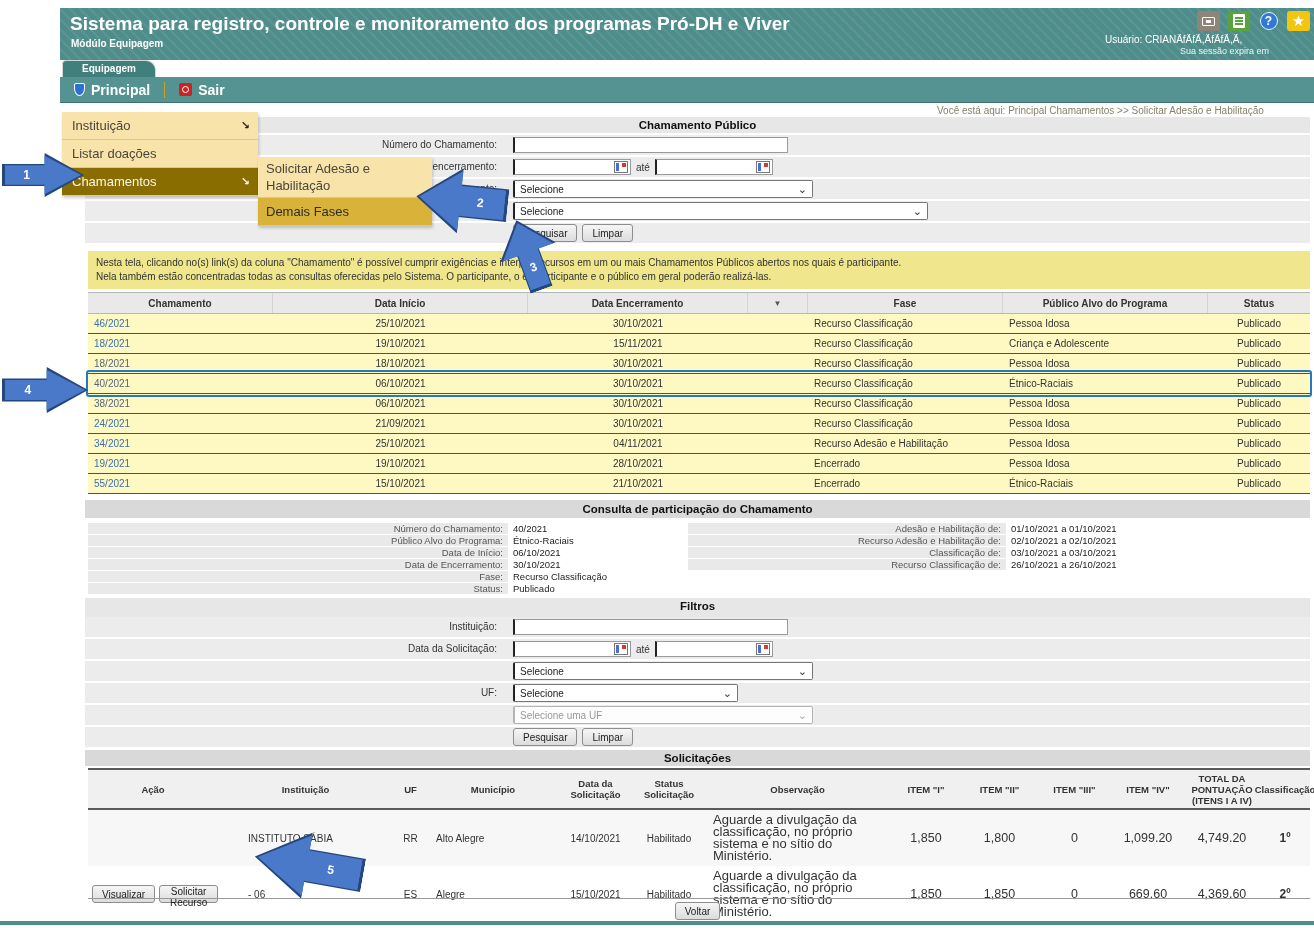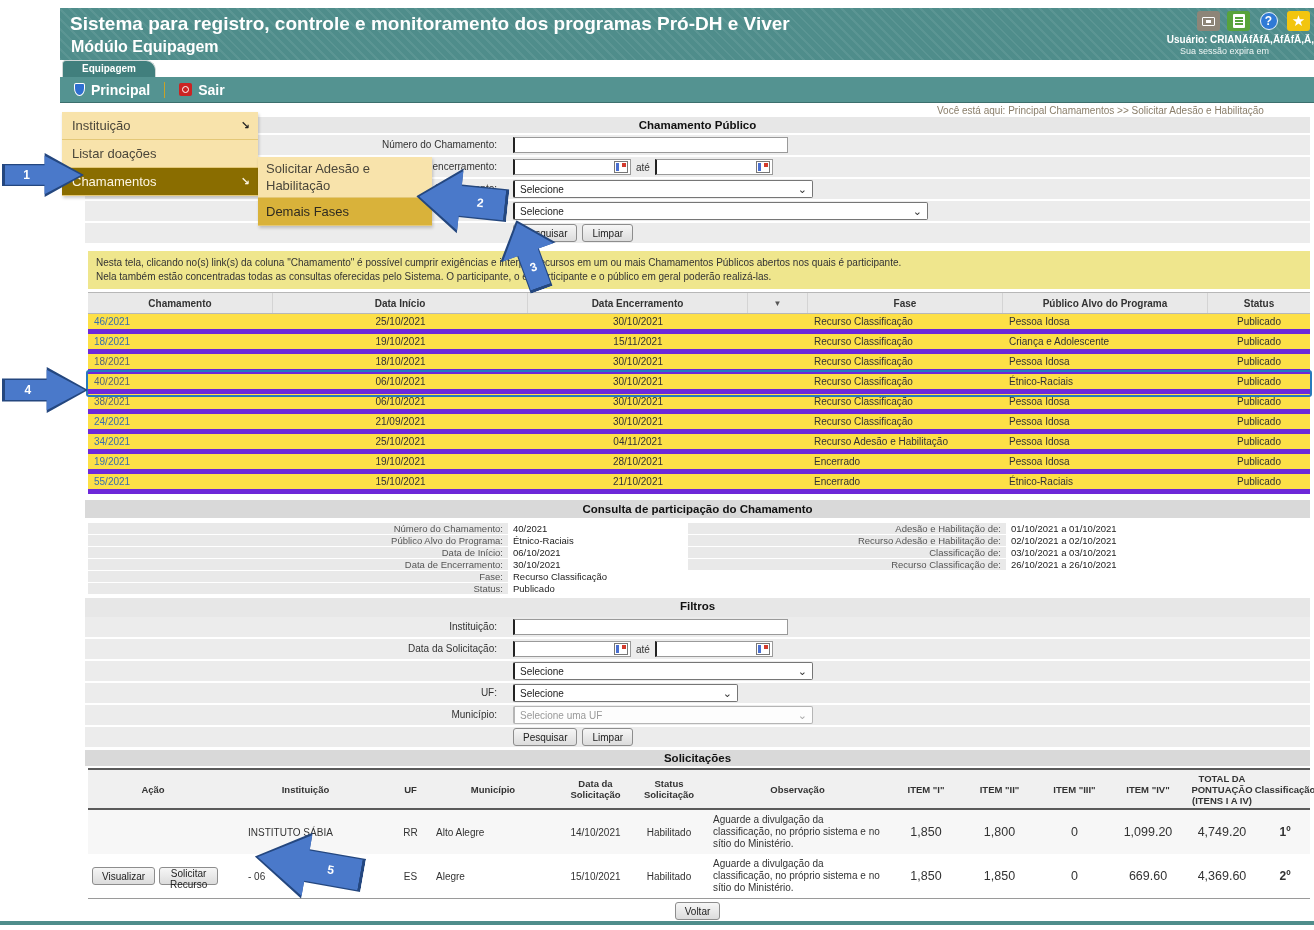--- a/index.html
+++ b/index.html
@@ -11,33 +11,33 @@
     color: #333;
     overflow: hidden;
   }
   
   #hdr {
     position:absolute; left:60px; top:8px; width:1254px; height:52px;
     background:#4f8d8b;
     background-image:repeating-linear-gradient(45deg, rgba(255,255,255,0.07) 0 2px, transparent 2px 7px);
   }
   #hdr-title { position:absolute; left:10px; top:5px; color:#fff; font-size:19px; font-weight:bold; }
-  #hdr-sub   { position:absolute; left:11px; top:30px; color:#fff; font-size:16px; font-weight:bold; }
+  #hdr-sub   { position:absolute; left:11px; top:30px; color:#fff; font-size:10px; font-weight:bold; }
   #hdr-icons { position:absolute; right:4px; top:3px; display:flex; gap:7px; }
   .hicon { width:23px; height:20px; border-radius:3px; display:flex; align-items:center; justify-content:center; }
   .hicon-modules { background:#8d8578; }
   .hicon-modules .win { width:13px; height:9px; border:1.5px solid #fff; border-radius:1px; position:relative; }
   .hicon-modules .win::after { content:""; position:absolute; left:3px; top:2px; width:5px; height:3px; background:#fff; }
   .hicon-manual { background:#58a33b; }
   .hicon-manual .book { width:12px; height:14px; background:#fff; border-radius:1px; position:relative; }
   .hicon-manual .book::after { content:""; position:absolute; left:2px; top:3px; width:8px; height:1.5px; background:#58a33b; box-shadow:0 3px 0 #58a33b, 0 6px 0 #58a33b; }
   .hicon-help { background:transparent; }
   .hicon-help .qcirc { width:18px; height:18px; border-radius:50%; background:#2f7ad6; border:1px solid #eaf2fb; color:#fff; font-size:12px; font-weight:bold; display:flex; align-items:center; justify-content:center; }
   .hicon-fav { background:#f2c50f; color:#fff; font-size:15px; }
-  #hdr-user { position:absolute; left:1045px; top:26px; width:209px; overflow:hidden; white-space:nowrap; color:#fff; font-size:10px; font-weight:bold; text-align:right; }
+  #hdr-user { position:absolute; left:1045px; top:26px; width:209px; overflow:hidden; white-space:nowrap; color:#fff; font-size:10px; font-weight:normal; text-align:left; }
   #hdr-session { position:absolute; left:1120px; top:38px; width:134px; overflow:hidden; white-space:nowrap; color:#eef5f4; font-size:9px; }
   
   #tab-equipagem {
     position:absolute; left:62px; top:60px; width:94px; height:17px;
     background:#417f7d; border:1px solid #cfd8d7; border-bottom:none;
     border-radius:4px 10px 0 0;
     color:#fff; font-size:10px; font-weight:bold; text-align:center; line-height:15px;
   }
   #menubar {
     position:absolute; left:60px; top:77px; width:1254px; height:26px;
@@ -76,21 +76,21 @@
   #submenu { position:absolute; left:258px; top:157px; width:174px; z-index:41; box-shadow:1px 2px 3px rgba(0,0,0,0.2); }
   .submenu-item { background:#f8e3ab; border-bottom:1px solid #e4c877; color:#4a463a; font-size:13px; line-height:17px; padding:3px 8px; cursor:pointer; }
   .submenu-item.active { background:#d9b23a; color:#2f2b20; padding-top:5px; padding-bottom:5px; }
   
   #banner { position:absolute; left:88px; top:251px; width:1222px; height:38px; background:#efe68d; font-size:10px; color:#333; padding:5px 8px; line-height:14px; }
   
   #chamTable { position:absolute; left:88px; top:292px; width:1222px; font-size:10px; }
   .ch-head { display:flex; height:22px; background:#e9e9e9; border-top:1px solid #b7b7b7; border-bottom:1px solid #b7b7b7; font-weight:bold; }
   .ch-head > div { display:flex; align-items:center; justify-content:center; border-right:1px solid #d4d4d4; height:100%; }
   .ch-head > div:last-child { border-right:none; }
-  .ch-row { display:flex; height:20px; background:#fde047; border-bottom:5px solid #6d28d9; align-items:center; }
+  .ch-row { display:flex; height:20px; background:#fef9c3; border-bottom:1px solid #6d28d9; align-items:center; }
   .ch-c1{width:185px;} .ch-c2{width:255px;} .ch-c3{width:220px;} .ch-c4{width:60px;}
   .ch-c5{width:195px;} .ch-c6{width:205px;} .ch-c7{width:102px;}
   .ch-row .ch-c1 { padding-left:6px; }
   .ch-row .ch-c2, .ch-row .ch-c3, .ch-row .ch-c7 { text-align:center; }
   .ch-row .ch-c5 { padding-left:6px; }
   .ch-row .ch-c6 { padding-left:6px; }
   .chlink { color:#3b6fae; text-decoration:none; cursor:pointer; }
   .chlink.visited { color:#56657a; }
   .sort-glyph { font-size:8px; color:#555; }
   #row-highlight { position:absolute; left:86px; top:370px; width:1226px; height:27px; border:2px solid #2779bd; border-radius:3px; z-index:5; pointer-events:none; }
@@ -110,21 +110,21 @@
   .st-row.alt { background:#f7f7f7; }
   .st-row > div { display:flex; align-items:center; }
   .st-c1{width:130px;} .st-c2{width:175px;} .st-c3{width:35px;} .st-c4{width:130px;}
   .st-c5{width:75px;} .st-c6{width:72px;} .st-c7{width:185px;}
   .st-c8{width:72px;} .st-c9{width:75px;} .st-c10{width:75px;} .st-c11{width:72px;}
   .st-c12{width:76px;} .st-c13{width:50px;}
   .st-row .st-c1 { padding-left:4px; gap:4px; }
   .st-row .st-c2 { padding-left:30px; }
   .st-row .st-c3, .st-row .st-c5, .st-row .st-c6 { justify-content:center; }
   .st-row .st-c4 { padding-left:8px; }
-  .st-row .st-c7 { font-size:10px; line-height:12px; padding:4px 8px; }
+  .st-row .st-c7 { font-size:13px; line-height:12px; padding:4px 8px; }
   .st-row .st-c8, .st-row .st-c9, .st-row .st-c10, .st-row .st-c11, .st-row .st-c12 { justify-content:center; font-size:12.5px; }
   .st-row .st-c13 { justify-content:center; font-size:12px; font-weight:bold; }
   #sol-bottom { position:absolute; left:88px; top:898px; width:1222px; border-top:1px solid #9a9a9a; }
   
   #voltar-row { position:absolute; left:85px; top:900px; width:1225px; height:22px; display:flex; align-items:center; justify-content:center; }
   #footer-line { position:absolute; left:0; top:921px; width:1314px; height:4px; background:#4f8d8b; }
   
   .blk-arrow { position:absolute; z-index:60; pointer-events:none; }
   .ba-outer, .ba-inner { position:absolute; }
   .ba-outer { inset:0; background:#24477f; }
@@ -422,21 +422,20 @@
 <div class="frow" style="top:683px">
   <div class="flabel">UF:</div>
   <div class="fctrl">
     <div class="sel" style="width:225px">
       <span>Selecione</span>
         <span class="chev">⌄</span>
     </div>
   </div>
 </div>
 <div class="frow" style="top:705px">
-  <div class="flabel">Município:</div>
   <div class="fctrl">
     <div class="sel disabled" style="width:300px">
       <span>Selecione uma UF</span>
         <span class="chev">⌄</span>
     </div>
   </div>
 </div>
 <div class="frow" style="top:727px">
   <div class="fctrl">
     <button class="btn">Pesquisar</button>

